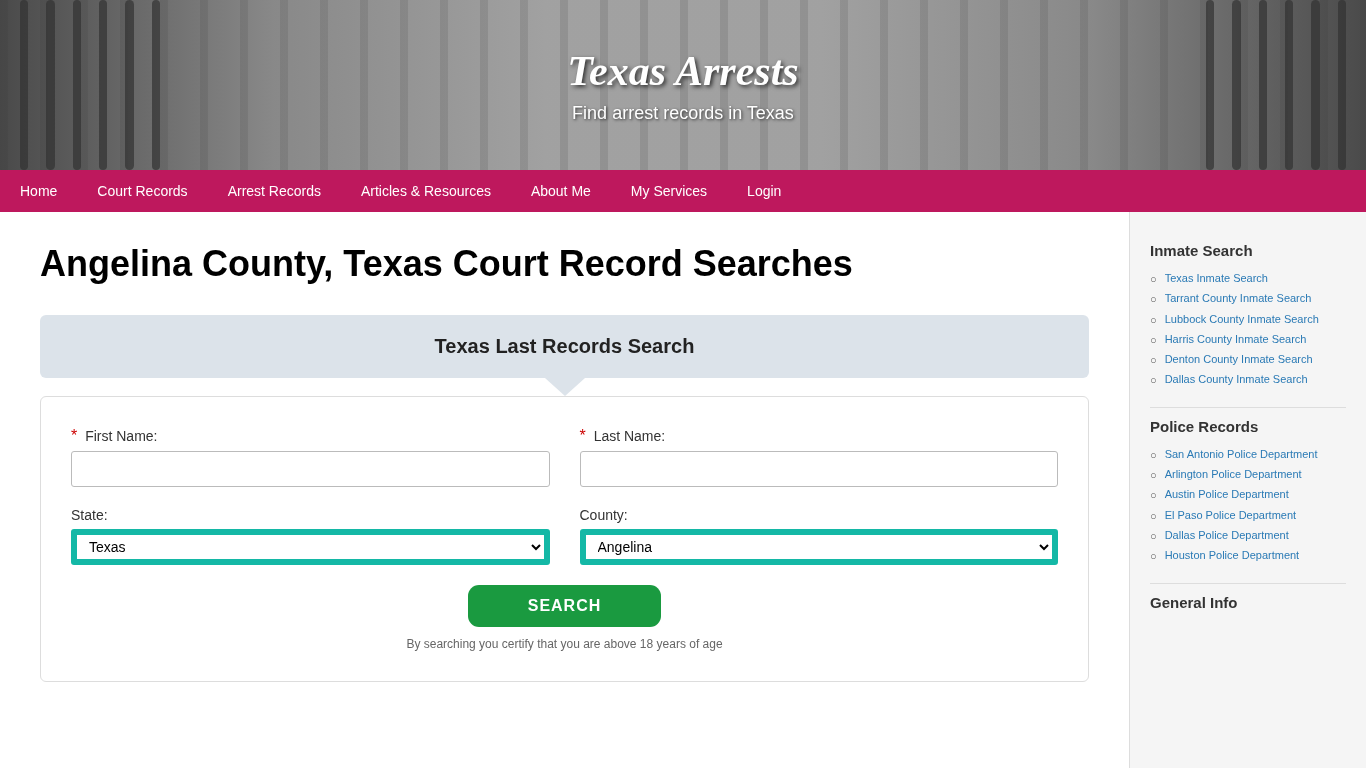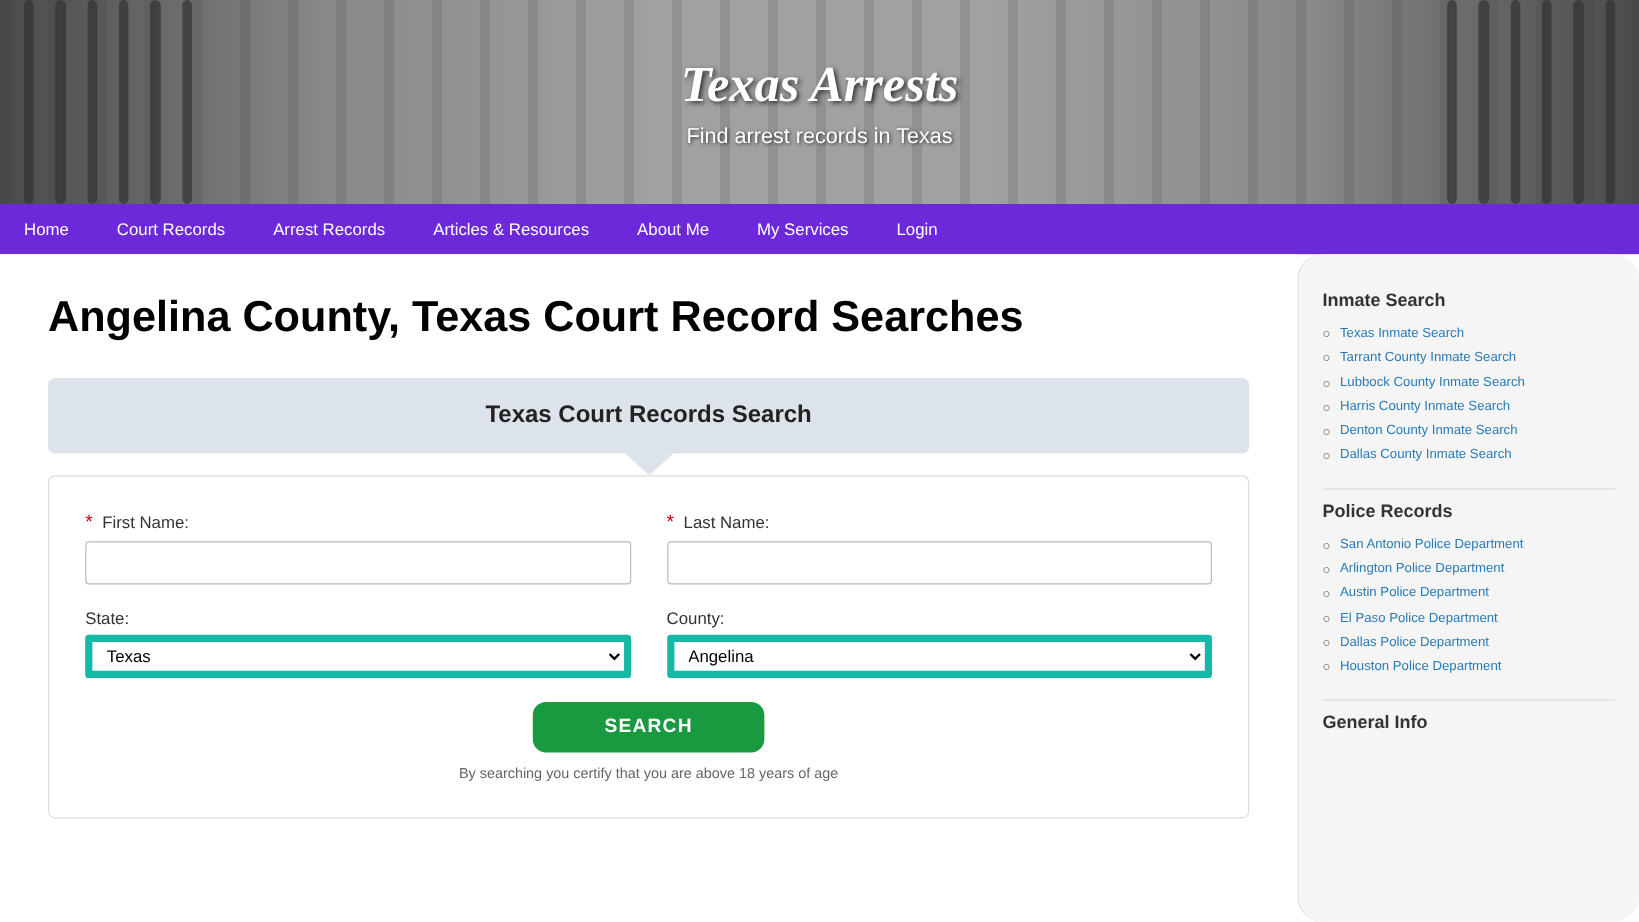--- a/index.html
+++ b/index.html
@@ -71,21 +71,21 @@
       position: relative;
       z-index: 10;
       color: white;
       font-size: 18px;
       margin-top: 8px;
       text-shadow: 1px 1px 3px rgba(0,0,0,0.7);
     }
 
     
     nav {
-      background: #6d28d9;
+      background: #be185d;
       display: flex;
       align-items: stretch;
       height: 42px;
     }
     nav a {
       color: white;
       text-decoration: none;
       padding: 0 20px;
       display: flex;
       align-items: center;
@@ -203,26 +203,25 @@
     }
     .disclaimer {
       text-align: center;
       font-size: 12px;
       color: #666;
       margin-top: 8px;
     }
 
     
     .sidebar {
-      width: 285px;
+      width: 237px;
       background: #f5f5f5;
       border-left: 1px solid #ddd;
       padding: 20px 20px;
       flex-shrink: 0;
-      border-radius: 21px;
     }
     .sidebar-section-title {
       font-size: 15px;
       font-weight: bold;
       color: #333;
       margin-bottom: 12px;
       margin-top: 10px;
     }
     .sidebar-list {
       list-style: none;
@@ -294,21 +293,21 @@
   <a href="#">My Services</a>
   <a href="#">Login</a>
 </nav>
 
 <div class="main-container">
 
   <div class="content">
     <h1 class="page-title">Angelina County, Texas Court Record Searches</h1>
 
     <div class="search-box-container">
-      <div class="search-box-title">Texas Court Records Search</div>
+      <div class="search-box-title">Texas Last Records Search</div>
     </div>
     <div class="triangle-down"></div>
 
     <div class="search-form-area">
       <div class="form-row">
         <div class="form-group">
           <label class="form-label">
             <span class="required-star">*</span>
             <span>First Name:</span>
           </label>

